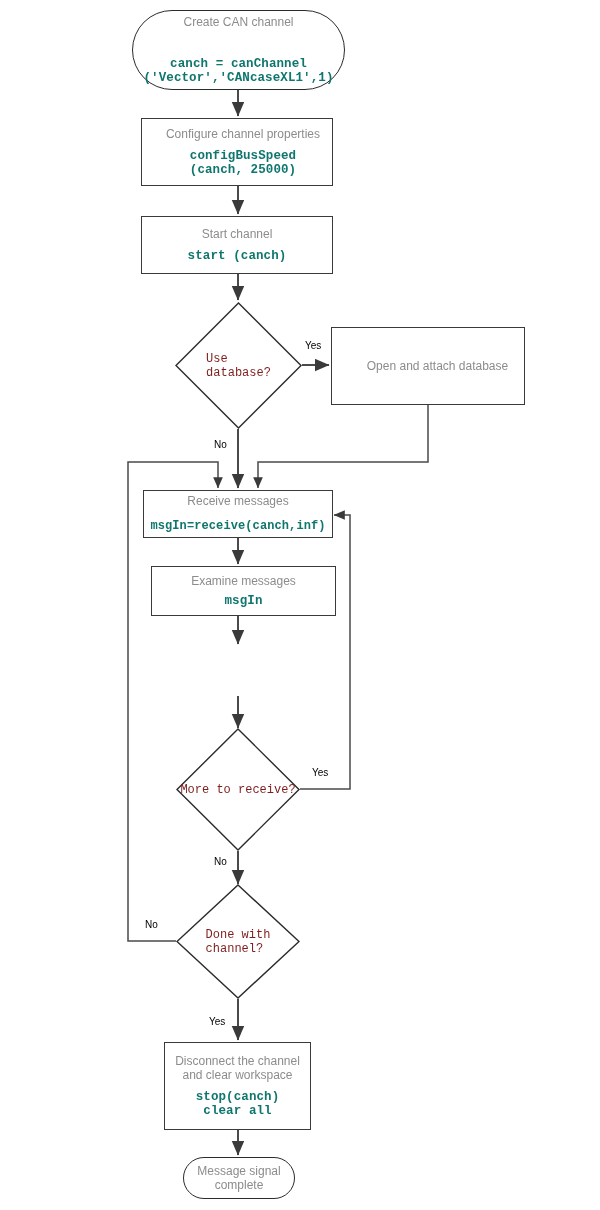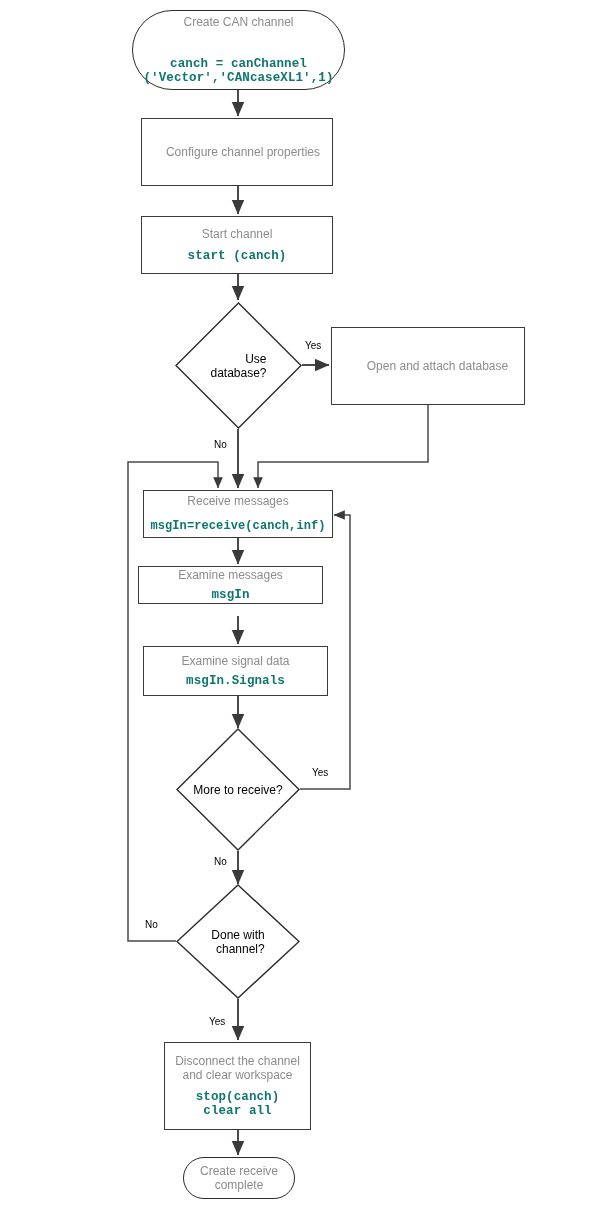--- a/index.html
+++ b/index.html
@@ -72,23 +72,23 @@
   }
   .diamond-label {
     position: absolute;
     left: 0;
     top: 0;
     width: 100%;
     height: 100%;
     display: flex;
     align-items: center;
     justify-content: center;
-    text-align: right;
-    color: #000000;
-    font-family: Liberation Sans, sans-serif;
+    text-align: left;
+    color: #7f1d1d;
+    font-family: Liberation Mono, monospace;
     font-size: 12px;
     line-height: 14px;
     white-space: pre-line;
   }
   .edge-label {
     position: absolute;
     color: #000000;
     font-family: "Liberation Sans", sans-serif;
     font-weight: normal;
     font-size: 10px;
@@ -140,20 +140,22 @@
   </svg>
 
   <div class="node terminal" style="left:132px; top:10px; width:213px; height:80px;">
     <div class="desc">Create CAN channel</div>
     <div class="code">canch = canChannel
 ('Vector','CANcaseXL1',1)</div>
   </div>
 
   <div class="node rect" style="left:141px; top:118px; width:192px; height:68px;padding-left:12px;">
     <div class="desc">Configure channel properties</div>
+    <div class="code">configBusSpeed
+(canch, 25000)</div>
   </div>
 
   <div class="node rect" style="left:141px; top:216px; width:192px; height:58px;">
     <div class="desc">Start channel</div>
     <div class="code">start (canch)</div>
   </div>
 
   <div class="diamond-wrap" style="left:175px; top:302px; width:127px; height:127px;">
     <svg width="127" height="127" viewBox="0 0 127 127">
       <polygon points="63.5,1 126,63.5 63.5,126 1,63.5" fill="#ffffff" stroke="#2b2b2b" stroke-width="1.4"></polygon>
@@ -164,29 +166,25 @@
 
   <div class="node rect" style="left:331px; top:327px; width:194px; height:78px;padding-left:19px;">
     <div class="desc">Open and attach database</div>
   </div>
 
   <div class="node rect" style="left:143px; top:490px; width:190px; height:48px;">
     <div class="desc">Receive messages</div>
     <div class="code" style="font-size:12px; margin-top:11px;">msgIn=receive(canch,inf)</div>
   </div>
 
-  <div class="node rect" style="left:138px; top:566px; width:185px; height:38px;">
+  <div class="node rect" style="left:151px; top:566px; width:185px; height:50px;">
     <div class="desc">Examine messages</div>
     <div class="code" style="margin-top:6px;">msgIn</div>
   </div>
 
-  <div class="node rect" style="left:143px; top:646px; width:185px; height:50px;">
-    <div class="desc">Examine signal data</div>
-    <div class="code" style="margin-top:6px;">msgIn.Signals</div>
-  </div>
 
   <div class="diamond-wrap" style="left:176px; top:728px; width:124px; height:123px;">
     <svg width="124" height="123" viewBox="0 0 124 123">
       <polygon points="62,1 123,61.5 62,122 1,61.5" fill="#ffffff" stroke="#2b2b2b" stroke-width="1.4"></polygon>
     </svg>
     <div class="diamond-label">More to receive?</div>
   </div>
 
   <div class="diamond-wrap" style="left:176px; top:884px; width:124px; height:115px;">
     <svg width="124" height="115" viewBox="0 0 124 115">
@@ -197,21 +195,21 @@
   </div>
 
   <div class="node rect" style="left:164px; top:1042px; width:147px; height:88px;">
     <div class="desc">Disconnect the channel
 and clear workspace</div>
     <div class="code">stop(canch)
 clear all</div>
   </div>
 
   <div class="node terminal" style="left:183px; top:1157px; width:112px; height:42px;">
-    <div class="desc">Create receive
+    <div class="desc">Message signal
 complete</div>
   </div>
 
   <div class="edge-label" style="left:305px; top:340px;">Yes</div>
   <div class="edge-label" style="left:214px; top:439px;">No</div>
   <div class="edge-label" style="left:312px; top:767px;">Yes</div>
   <div class="edge-label" style="left:214px; top:856px;">No</div>
   <div class="edge-label" style="left:145px; top:919px;">No</div>
   <div class="edge-label" style="left:209px; top:1016px;">Yes</div>
 

